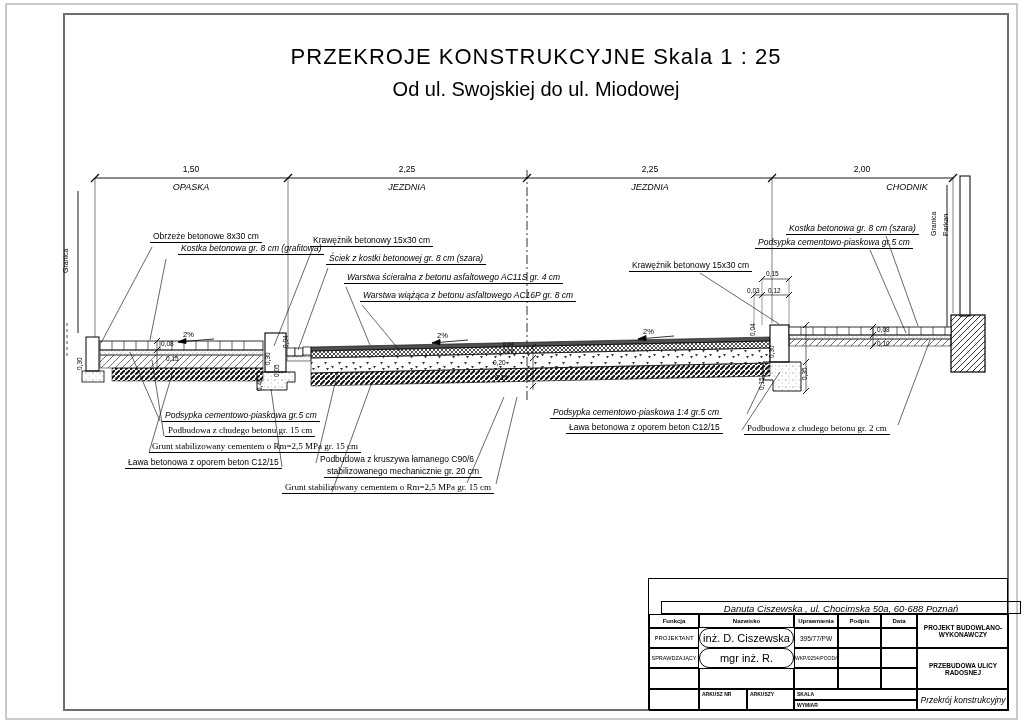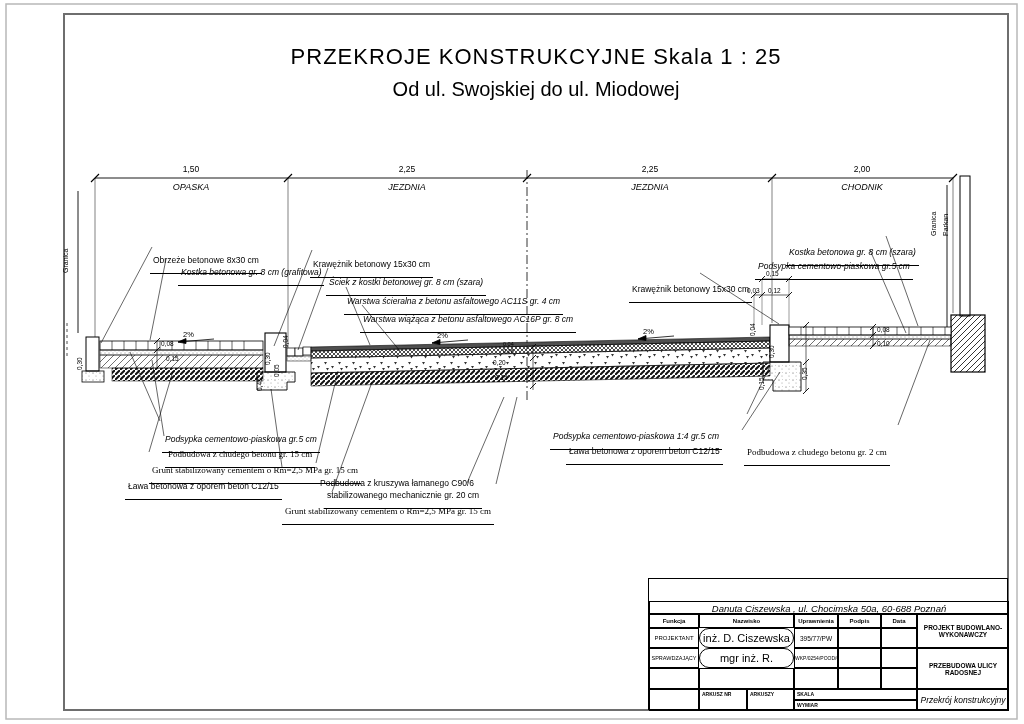--- a/index.html
+++ b/index.html
@@ -2,21 +2,21 @@
 <html><head>
 <meta charset="utf-8">
 <style>
   html,body{margin:0;padding:0;background:#fff;}
   body{width:1024px;height:724px;position:relative;font-family:"Liberation Sans",sans-serif;color:#000;overflow:hidden;}
   .abs{position:absolute;}
   .ttl{position:absolute;left:64px;right:16px;text-align:center;font-size:22px;letter-spacing:1px;}
   .ttl2{position:absolute;left:64px;right:16px;text-align:center;font-size:20px;}
   .segval{position:absolute;width:90px;text-align:center;font-size:8.5px;}
   .seglab{position:absolute;width:90px;text-align:center;font-size:9px;font-style:italic;}
-  .lbl{position:absolute;font-size:8.5px;line-height:10px;white-space:nowrap;border-bottom:1px solid #000;padding:0 3px 8px 3px;background:transparent;margin-top:24px;}
+  .lbl{position:absolute;font-size:8.5px;line-height:10px;white-space:nowrap;border-bottom:1px solid #000;padding:0 3px 1px 3px;background:transparent;}
   .nolin{border-bottom:none;}
   .it{font-style:italic;}
   .srf{font-family:"Liberation Serif",serif;font-size:9px;}
   .dim{position:absolute;font-size:6.5px;line-height:7px;white-space:nowrap;}
   .tiny{font-size:5.5px;line-height:6px;}
   .vtext{position:absolute;font-size:6.5px;line-height:7px;white-space:nowrap;transform:rotate(-90deg);transform-origin:0 100%;}
   .btext{position:absolute;font-size:7px;line-height:8px;white-space:nowrap;transform:rotate(-90deg);transform-origin:0 100%;}
   .slope{position:absolute;font-size:7.5px;white-space:nowrap;}
   
   .tb{position:absolute;left:648px;top:578px;width:360px;height:132px;border:1.5px solid #000;box-sizing:border-box;}
@@ -163,21 +163,21 @@
 <div class="ttl" style="top:44px">PRZEKROJE  KONSTRUKCYJNE  Skala 1 : 25</div>
 <div class="ttl2" style="top:78px">Od ul. Swojskiej do ul. Miodowej</div>
 
 <div class="segval" style="left:146px;top:164px">1,50</div>
 <div class="seglab" style="left:146px;top:182px">OPASKA</div>
 <div class="segval" style="left:362px;top:164px">2,25</div>
 <div class="seglab" style="left:362px;top:182px">JEZDNIA</div>
 <div class="segval" style="left:605px;top:164px">2,25</div>
 <div class="seglab" style="left:605px;top:182px">JEZDNIA</div>
 <div class="segval" style="left:817px;top:164px">2,00</div>
-<div class="seglab" style="left:817px;top:182px">CHODNIK</div>
+<div class="seglab" style="left:862px;top:182px">CHODNIK</div>
 
 <div class="btext" style="left:70px;top:265px">Granica</div>
 <div class="btext" style="left:938px;top:228px">Granica</div>
 <div class="btext" style="left:950px;top:228px">Parkan</div>
 
 <div class="slope" style="left:183px;top:330px">2%</div>
 <div class="slope" style="left:437px;top:331px">2%</div>
 <div class="slope" style="left:643px;top:327px">2%</div>
 
 <div class="lbl" style="left:150px;top:231px">Obrzeże betonowe 8x30 cm</div>
@@ -218,21 +218,21 @@
 <div class="dim" style="left:747px;top:287px">0,03</div>
 <div class="dim" style="left:768px;top:287px">0,12</div>
 <div class="vtext" style="left:756px;top:329px">0,04</div>
 <div class="vtext" style="left:775px;top:351px">0,30</div>
 <div class="vtext" style="left:765px;top:383px">0,15</div>
 <div class="vtext" style="left:808px;top:373px">0,35</div>
 <div class="dim" style="left:877px;top:326px">0,08</div>
 <div class="dim" style="left:877px;top:340px">0,10</div>
 
 <div class="tb">
-  <div class="tbc addr" style="left:0;top:22px;width:360px;height:13px">Danuta Ciszewska , ul. Chocimska 50a, 60-688 Poznań</div>
+  <div class="tbc addr" style="left:12px;top:22px;width:360px;height:13px">Danuta Ciszewska , ul. Chocimska 50a, 60-688 Poznań</div>
 
   <div class="tbc hcell" style="left:0;top:35px;width:50px;height:14px">Funkcja</div>
   <div class="tbc hcell" style="left:50px;top:35px;width:95px;height:14px">Nazwisko</div>
   <div class="tbc hcell" style="left:145px;top:35px;width:44px;height:14px">Uprawnienia</div>
   <div class="tbc hcell" style="left:189px;top:35px;width:43px;height:14px">Podpis</div>
   <div class="tbc hcell" style="left:232px;top:35px;width:36px;height:14px">Data</div>
 
   <div class="tbc scell" style="left:0;top:49px;width:50px;height:20px;font-size:6px">PROJEKTANT</div>
   <div class="tbc vcell" style="left:50px;top:49px;width:95px;height:20px">inż. D. Ciszewska</div>
   <div class="tbc scell" style="left:145px;top:49px;width:44px;height:20px">395/77/PW</div>

